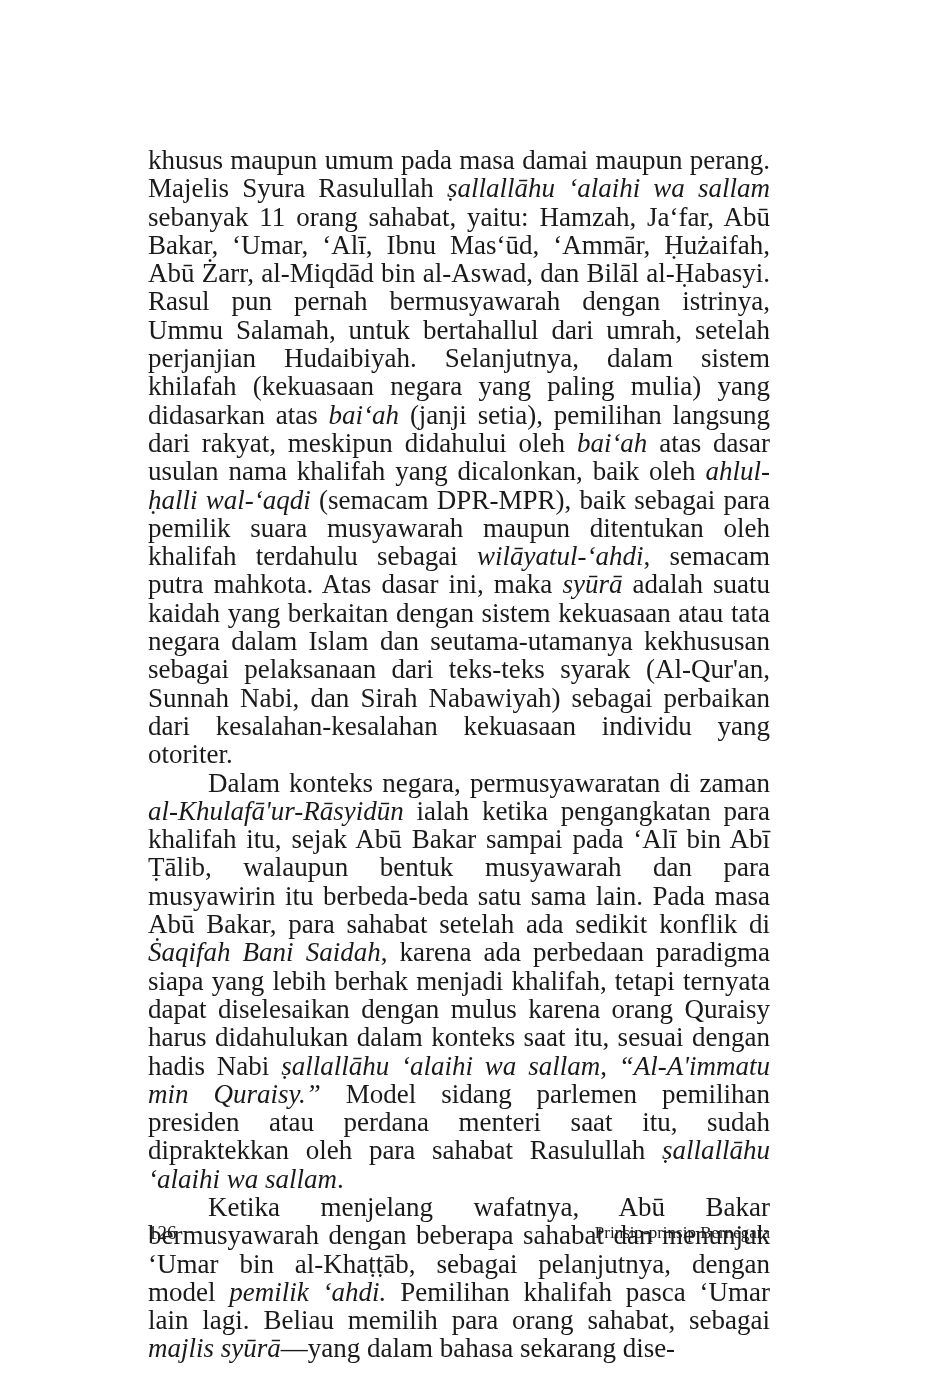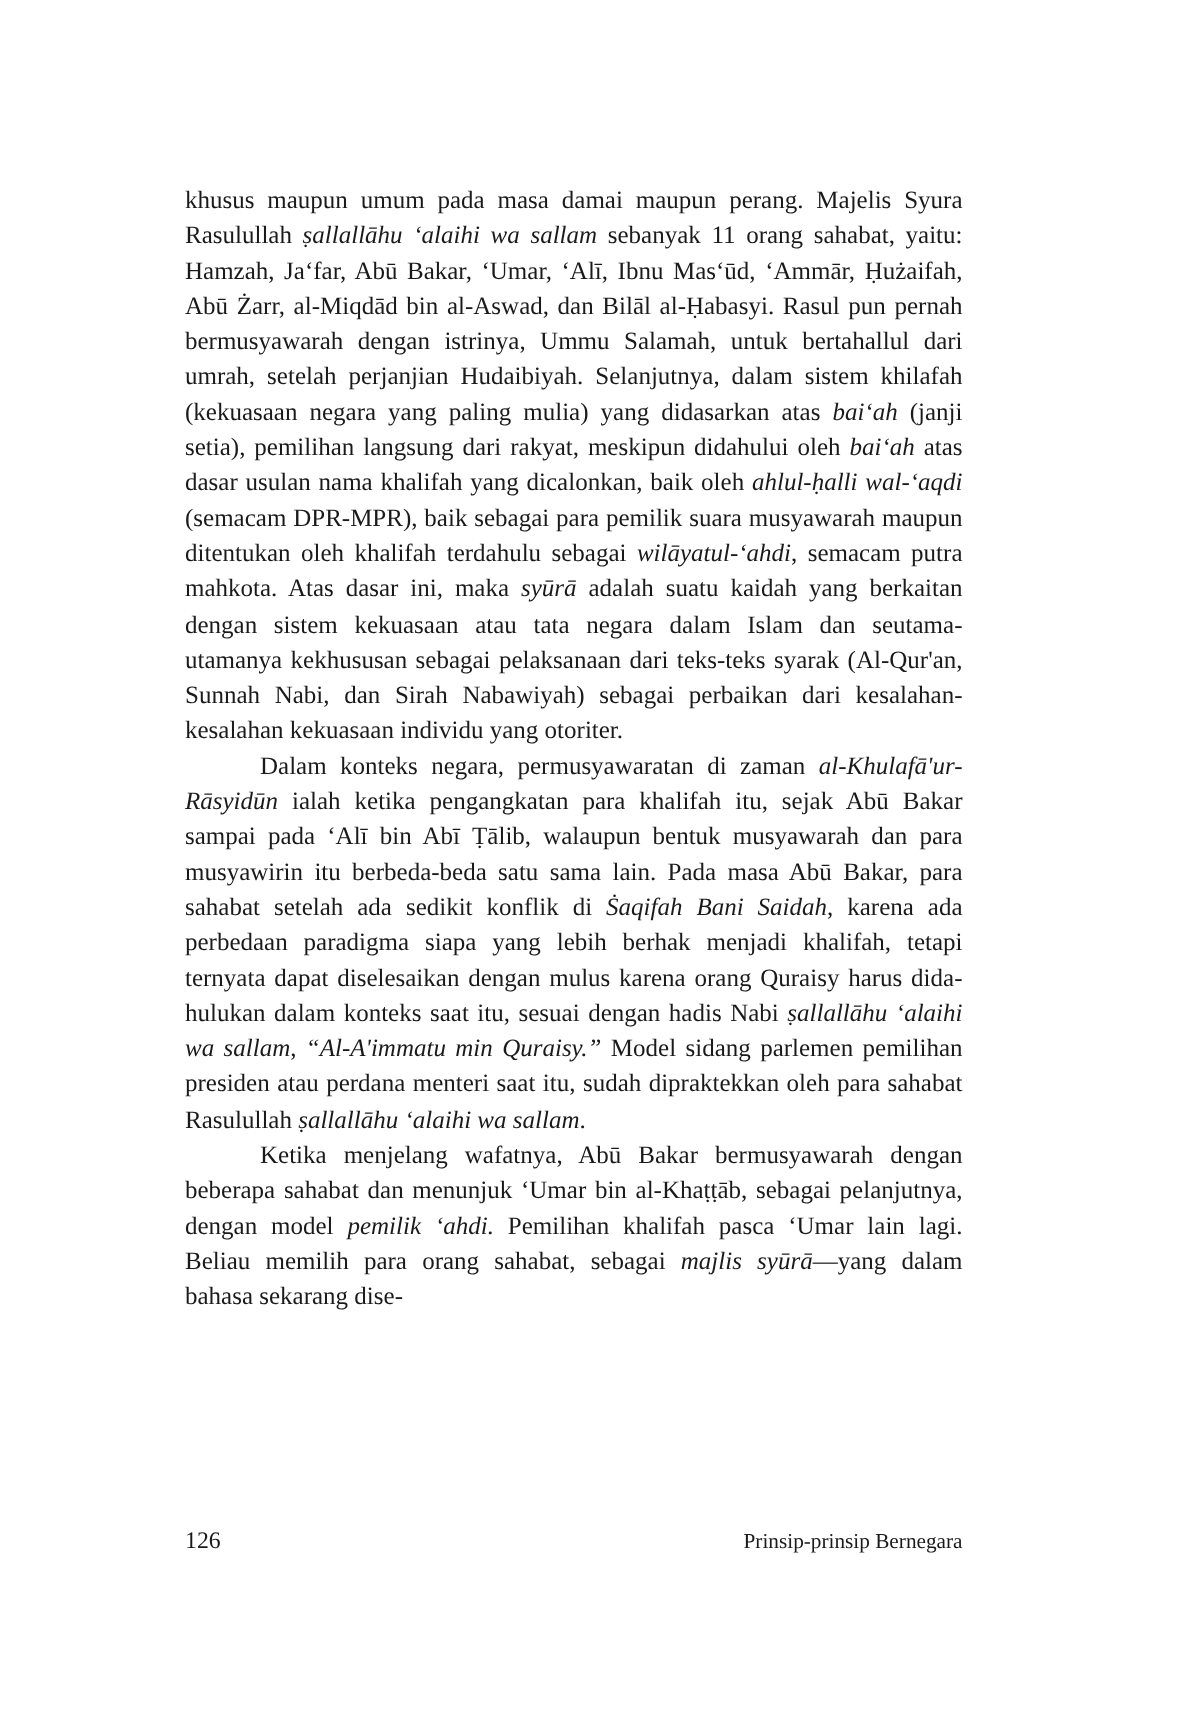--- a/index.html
+++ b/index.html
@@ -13,21 +13,21 @@
       position: relative;
       overflow: hidden;
       font-family: "Liberation Serif", "DejaVu Serif", serif;
       color: #1a1a1a;
     }
     .page-body {
       position: absolute;
       left: 148px;
       top: 146px;
       width: 622px;
-      font-size: 20px;
+      font-size: 27px;
       line-height: 28.3px;
       text-align: justify;
       hyphens: manual;
     }
     .page-body p {
       margin: 0;
     }
     .page-body p.indent {
       text-indent: 60px;
     }

